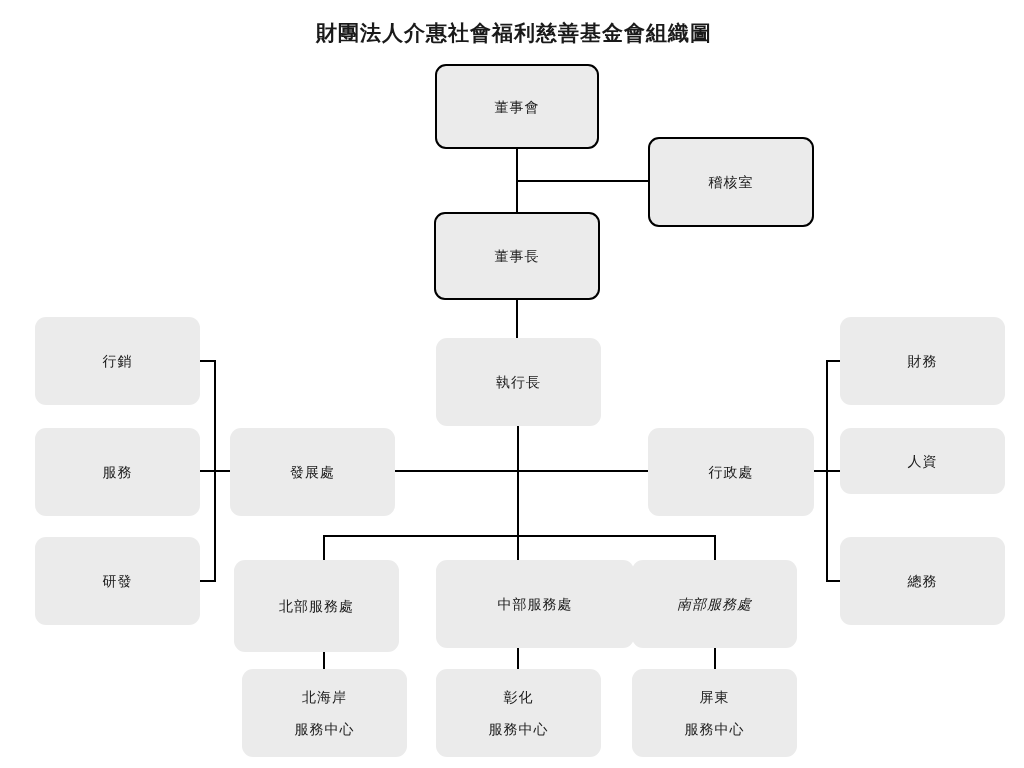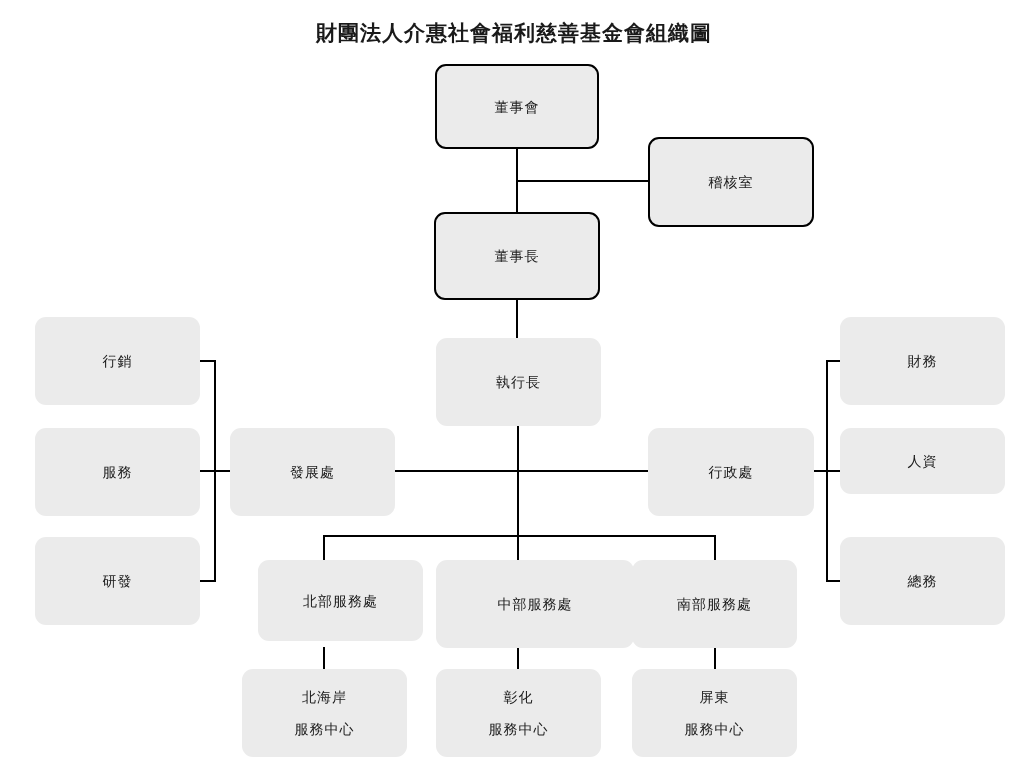--- a/index.html
+++ b/index.html
@@ -83,23 +83,23 @@
   <div class="node" style="left:33px;top:315px;width:165px;height:88px;text-align:right;">行銷</div>
   <div class="node" style="left:33px;top:426px;width:165px;height:88px;">服務</div>
   <div class="node" style="left:33px;top:535px;width:165px;height:88px;">研發</div>
   <div class="node" style="left:646px;top:426px;width:166px;height:88px;">行政處</div>
 
   <div class="node" style="left:228px;top:426px;width:165px;height:88px;">發展處</div>
   <div class="node" style="left:838px;top:315px;width:165px;height:88px;">財務</div>
   <div class="node" style="left:838px;top:426px;width:165px;height:66px;">人資</div>
   <div class="node" style="left:838px;top:535px;width:165px;height:88px;">總務</div>
 
-  <div class="node" style="left:256px;top:558px;width:165px;height:81px;">北部服務處</div>
+  <div class="node" style="left:232px;top:558px;width:165px;height:92px;">北部服務處</div>
   <div class="node" style="left:434px;top:558px;width:198px;height:88px;">中部服務處</div>
-  <div class="node" style="left:630px;top:558px;width:165px;height:88px;">南部服務處</div>
+  <div class="node" style="left:630px;top:558px;width:165px;height:88px;font-style:italic;">南部服務處</div>
 
   <div class="node" style="left:240px;top:667px;width:165px;height:88px;">
     <span>北海岸</span>
     <span>服務中心</span>
   </div>
   <div class="node" style="left:434px;top:667px;width:165px;height:88px;">
     <span>彰化</span>
     <span>服務中心</span>
   </div>
   <div class="node" style="left:630px;top:667px;width:165px;height:88px;">

